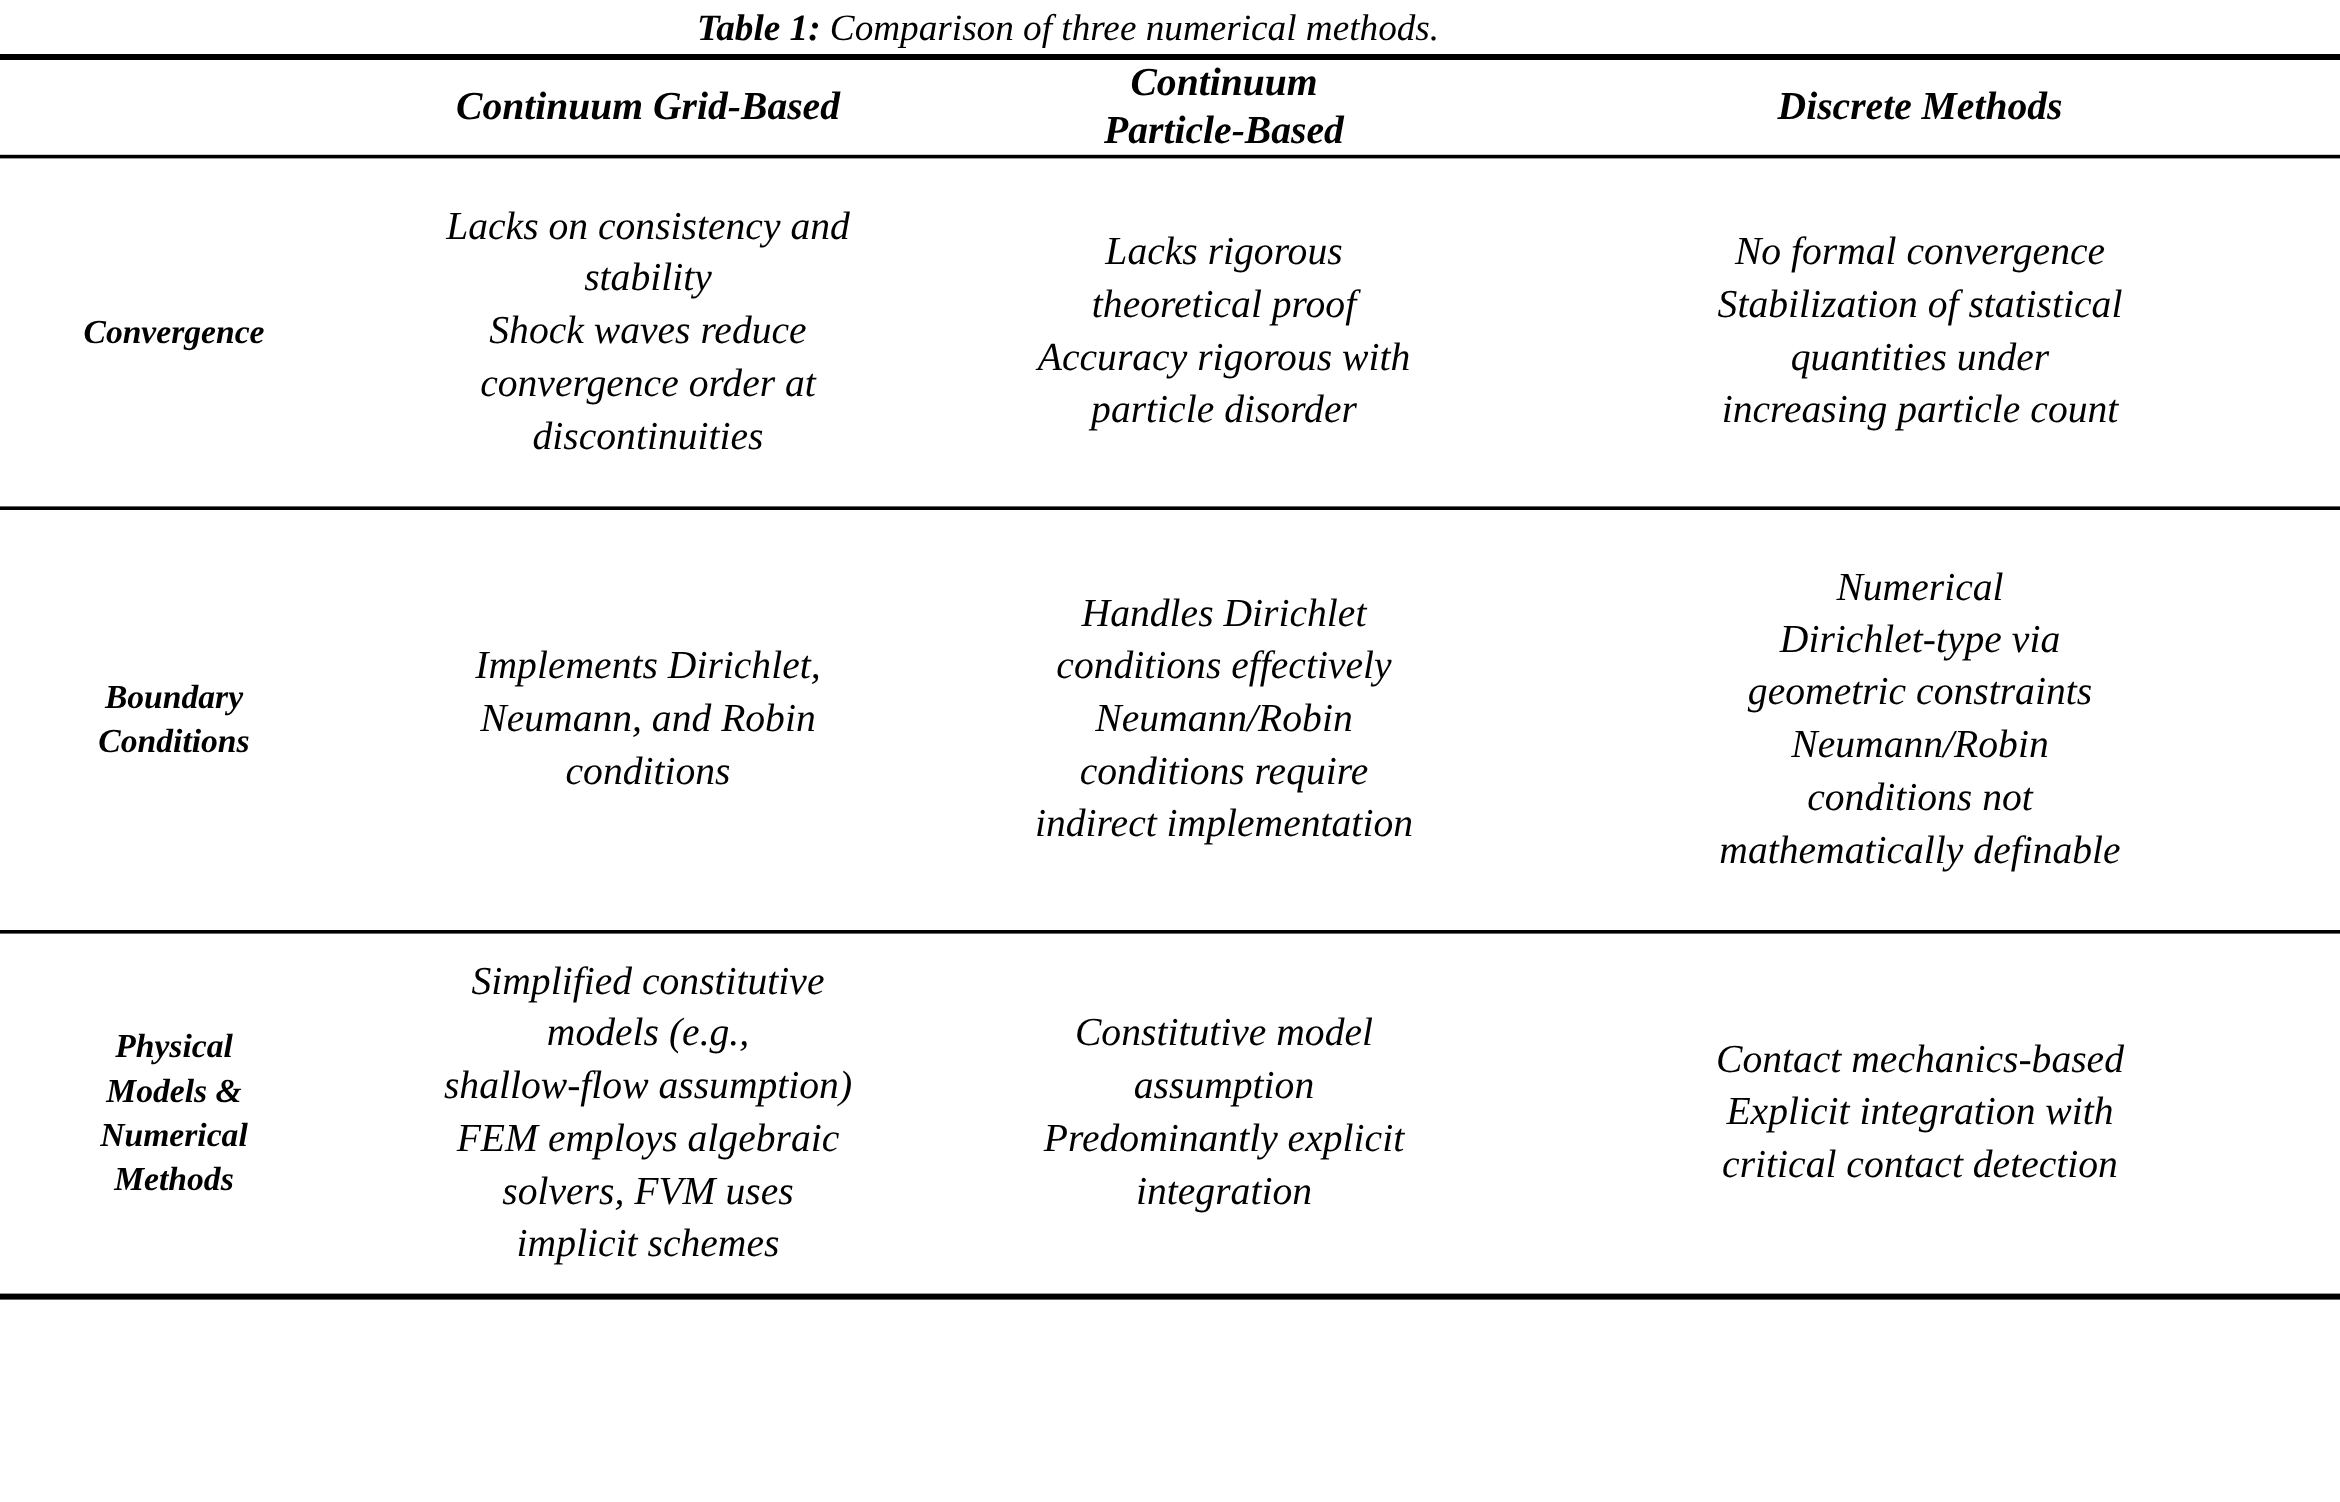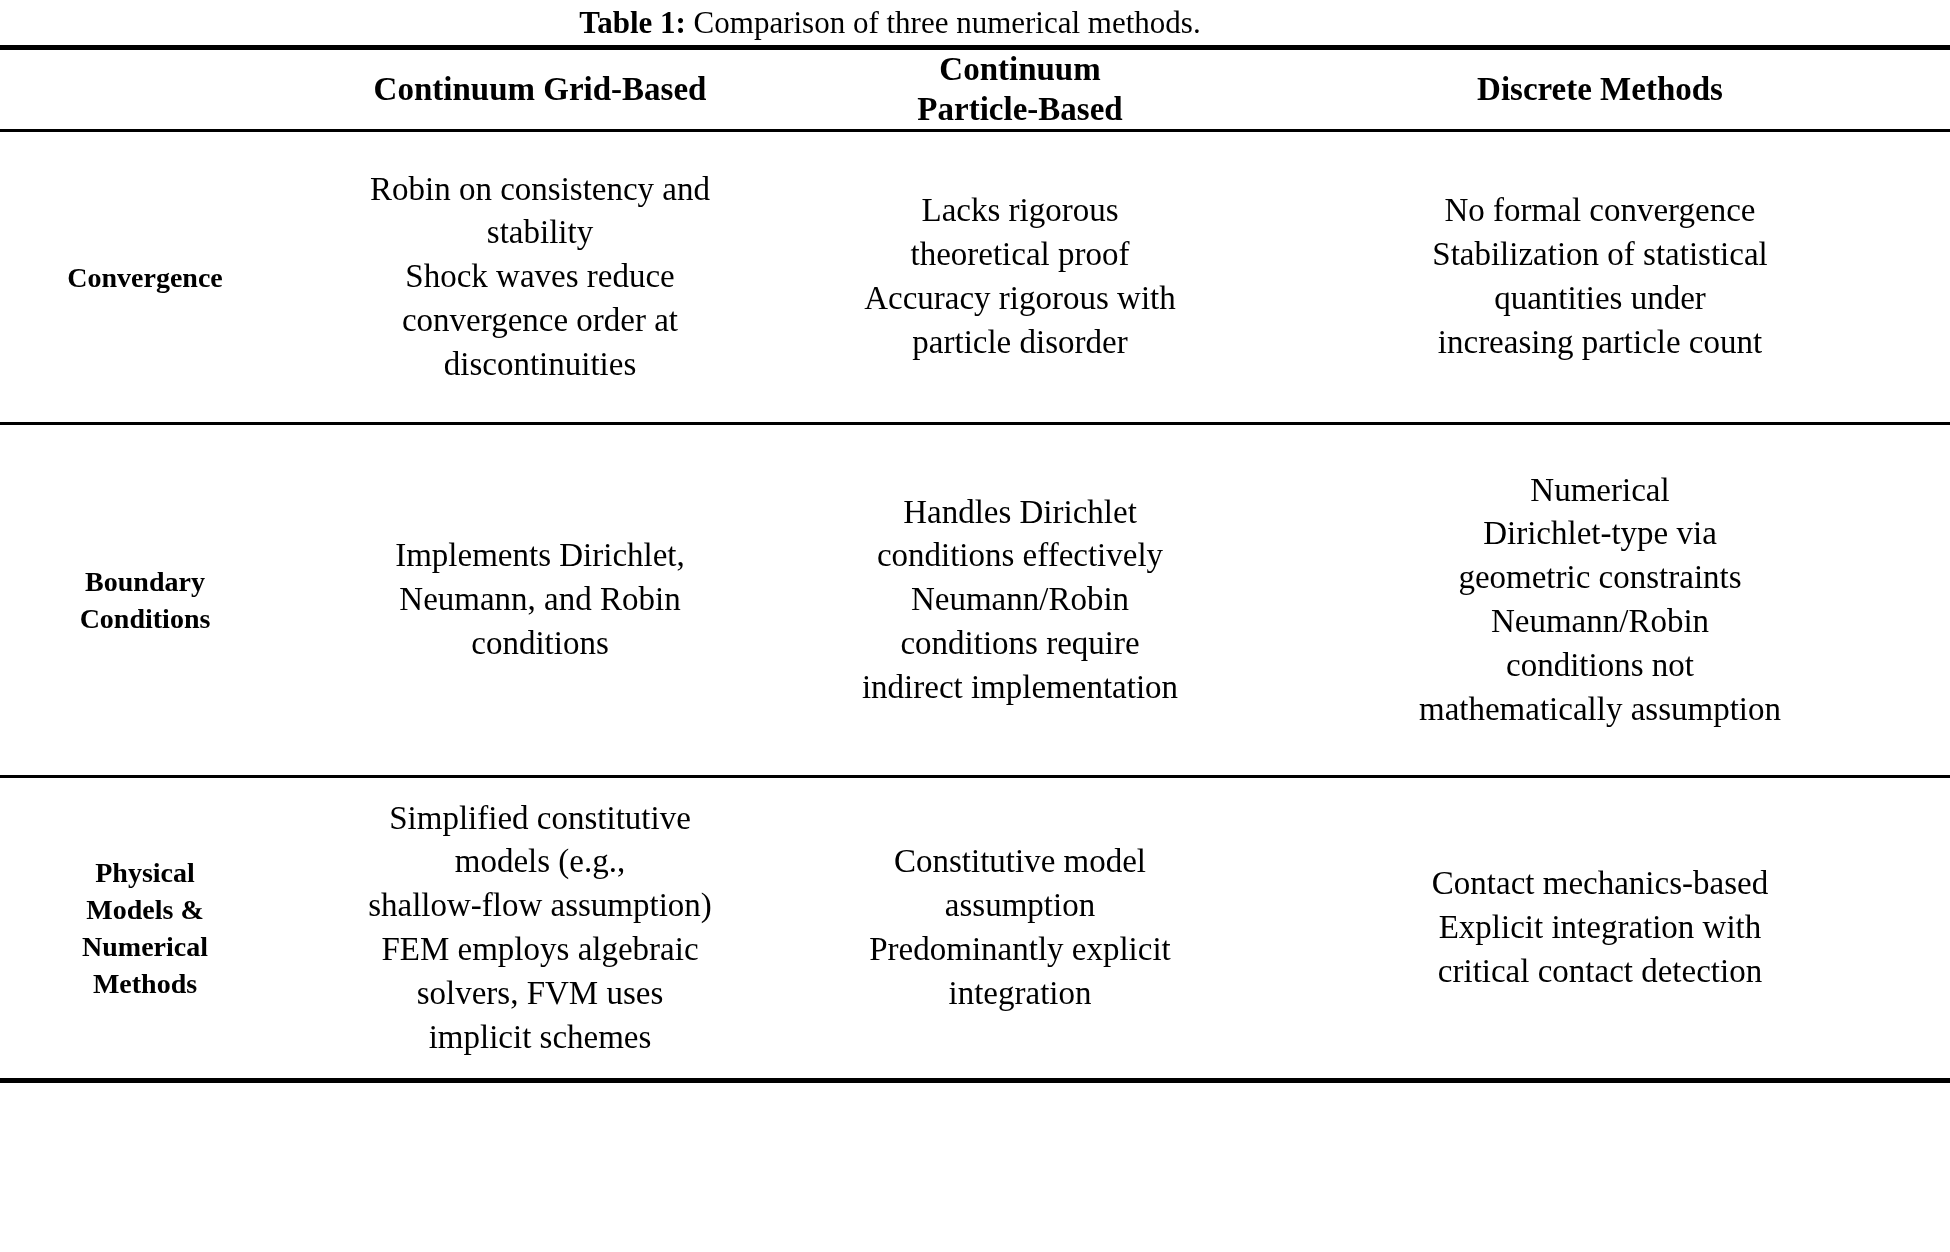--- a/index.html
+++ b/index.html
@@ -13,20 +13,21 @@
     font-family: "Liberation Serif", "DejaVu Serif", serif;
     color: #000000;
     overflow: hidden;
   }
 
   .page {
     width: 1780px;
     height: 1252px;
     position: relative;
     box-sizing: border-box;
+    font-style: italic;
   }
 
   
   .caption {
     text-align: center;
     font-size: 31px;
     line-height: 1.0;
     padding-top: 7px;
     padding-bottom: 7px;
     white-space: nowrap;
@@ -146,21 +147,21 @@
       <td colspan="4">
             <div class="rule-mid"></div>
           </td>
     </tr>
 
     <tr class="r1">
       <td class="rowlabel">
         <span class="ln">Convergence</span>
       </td>
       <td class="bodycell">
-        <span class="ln">Robin on consistency and</span>
+        <span class="ln">Lacks on consistency and</span>
         <span class="ln">stability</span>
         <span class="ln">Shock waves reduce</span>
         <span class="ln">convergence order at</span>
         <span class="ln">discontinuities</span>
       </td>
       <td class="bodycell">
         <span class="ln">Lacks rigorous</span>
         <span class="ln">theoretical proof</span>
         <span class="ln">Accuracy rigorous with</span>
         <span class="ln">particle disorder</span>
@@ -195,21 +196,21 @@
         <span class="ln">Neumann/Robin</span>
         <span class="ln">conditions require</span>
         <span class="ln">indirect implementation</span>
       </td>
       <td class="bodycell">
         <span class="ln">Numerical</span>
         <span class="ln">Dirichlet-type via</span>
         <span class="ln">geometric constraints</span>
         <span class="ln">Neumann/Robin</span>
         <span class="ln">conditions not</span>
-        <span class="ln">mathematically assumption</span>
+        <span class="ln">mathematically definable</span>
       </td>
     </tr>
 
     <tr class="rule-row">
       <td colspan="4">
             <div class="rule-mid"></div>
           </td>
     </tr>
 
     <tr class="r3">

